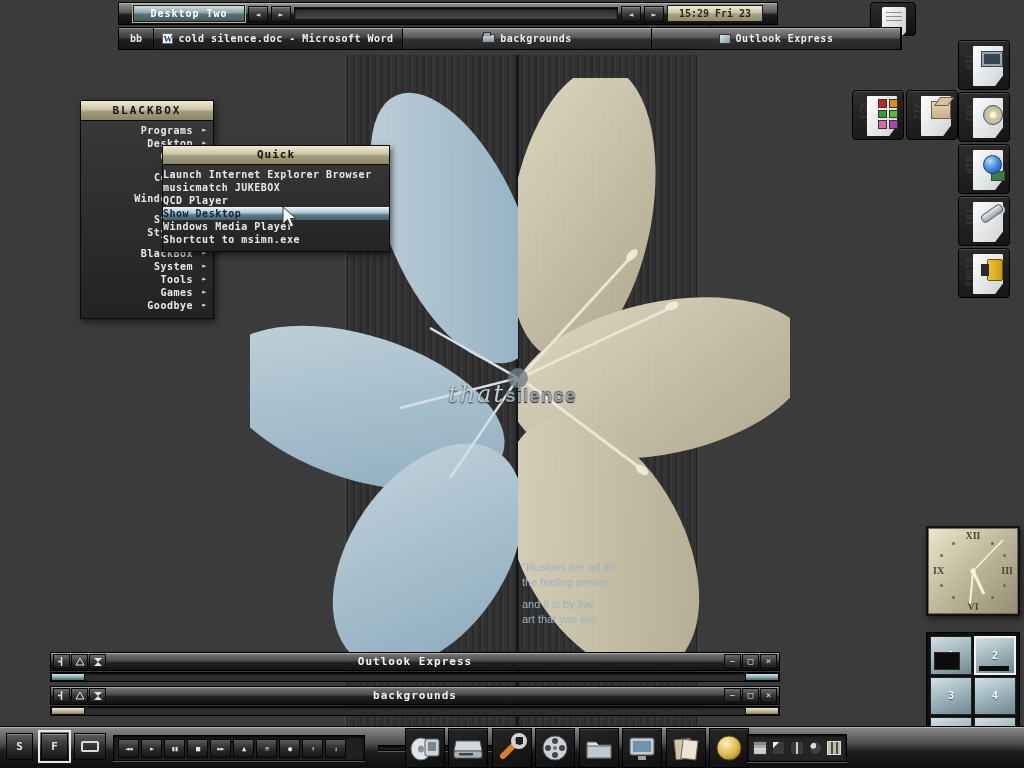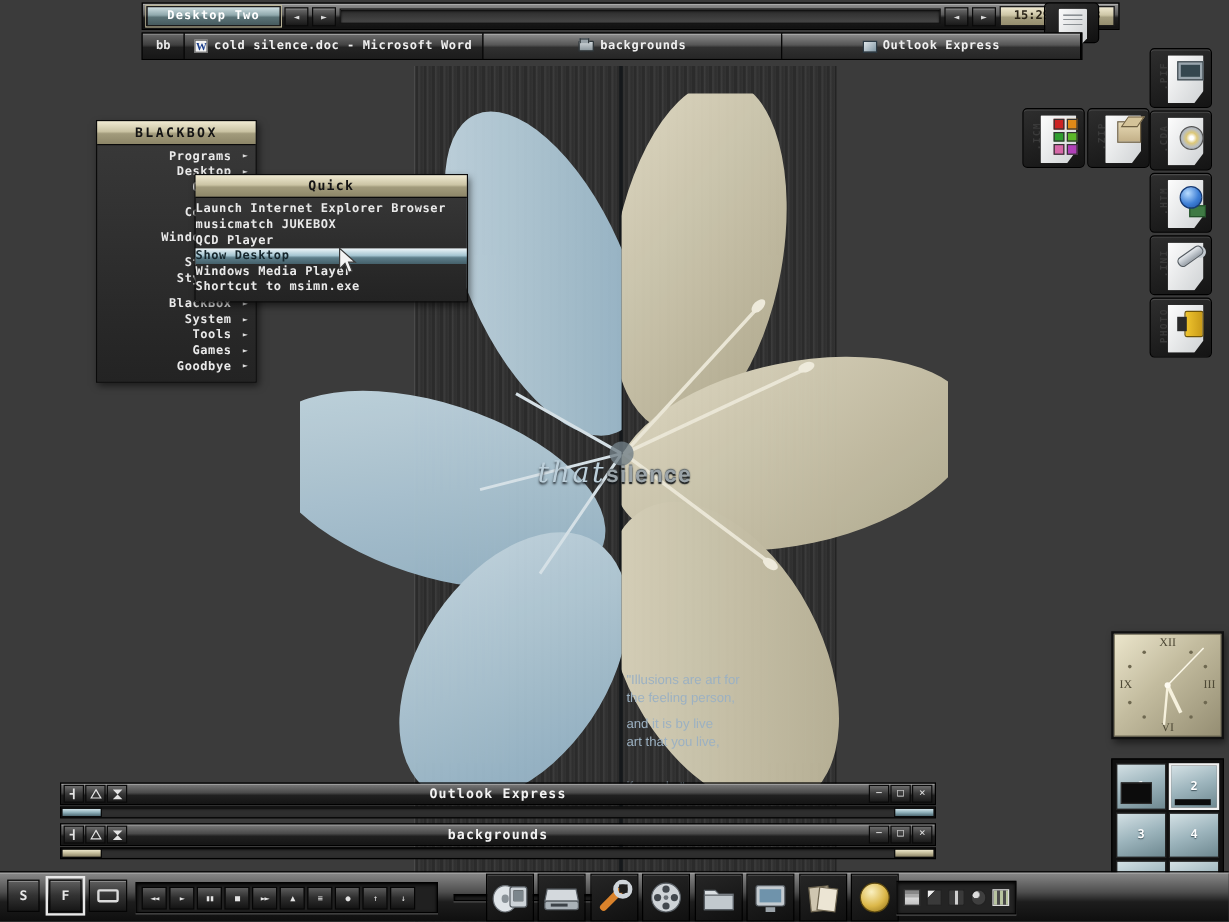--- a/index.html
+++ b/index.html
@@ -15,21 +15,21 @@
   #flower { left:250px; top:78px; }
   #brand { left:448px; top:380px; display:flex; align-items:baseline; }
   #brand .script { font-family:"DejaVu Serif", serif; font-style:italic; font-size:24px; color:#bccfda; text-shadow:0 1px 2px #1c2228; letter-spacing:2px; }
   #brand .bold { font-family:"Liberation Sans", sans-serif; font-weight:bold; font-size:19px; color:#9aa3a8; text-shadow:0 1px 1px #14181b, 0 -1px 1px #555e63; letter-spacing:1px; }
   #quote { left:522px; top:560px; width:135px; font-family:"Liberation Sans", sans-serif; font-size:11px; color:#9cb1c2; line-height:15px; }
   #quote .q3 { margin-top:7px; }
   #quote .q5 { margin-top:22px; }
 
   
   .metalbar { background:linear-gradient(180deg,#939393,#5a5a5a 44%,#1f1f1f 56%,#101010); border:1px solid #000; box-shadow:inset 0 1px 0 #b5b5b5; }
-  #toolbar { left:118px; top:2px; width:815px; height:23px; display:flex; align-items:center; padding:0 3px; gap:3px; }
+  #toolbar { left:118px; top:2px; width:660px; height:23px; display:flex; align-items:center; padding:0 14px; gap:3px; }
   #ws-label { width:112px; height:17px; line-height:16px; text-align:center; color:#fff; font-size:10px; font-weight:bold; letter-spacing:1px;
     background:linear-gradient(180deg,#cfdfe2,#8fa8ac 44%,#5a7276 56%,#465a5e); border:1px solid #1a1a1a; box-shadow:0 0 0 1px #b8b294; }
   .arrow-btn { width:20px; height:16px; color:#ddd; font-size:8px; line-height:15px; text-align:center;
     background:linear-gradient(180deg,#6f6f6f,#3a3a3a 48%,#191919); border:1px solid #0a0a0a; box-shadow:inset 0 1px 0 #8a8a8a; }
   #toolbar-track { flex:1; height:13px; background:linear-gradient(180deg,#2a2a2a,#484848); border:1px solid #141414; box-shadow:inset 0 1px 2px #000; }
   #clock-label { width:96px; height:17px; line-height:16px; text-align:center; color:#2a2418; font-size:10px; font-weight:bold;
     background:linear-gradient(180deg,#f0ead2,#cdc6a6 44%,#a69f80 56%,#948d6e); border:1px solid #1a1a1a; }
 
   
   #taskbar { left:118px; top:27px; width:784px; height:23px; display:flex; border:1px solid #000; background:#1a1a1a; }
@@ -85,21 +85,21 @@
   #txt-icon { left:870px; top:2px; width:46px; height:34px; background:linear-gradient(160deg,#2e2e2e,#101010); border:1px solid #000; border-radius:4px; }
   #txt-icon .page { position:absolute; left:11px; top:4px; width:24px; height:32px; background:linear-gradient(120deg,#fbfbfb,#c9ccce); border-radius:2px;
     clip-path:polygon(0 0,100% 0,100% 78%,72% 100%,0 100%); }
   #txt-icon .lines { position:absolute; left:15px; top:9px; width:16px; height:12px;
     background:repeating-linear-gradient(180deg,#8a8f93 0 1px,transparent 1px 4px); }
   #txt-icon .tag { position:absolute; left:13px; top:26px; font-size:7px; font-weight:bold; color:#44484c; letter-spacing:1px; }
 
   
   #aclock { left:926px; top:526px; width:94px; height:90px; background:linear-gradient(135deg,#ece6cc,#c2bb9e 45%,#948d72);
     border:2px solid #111; box-shadow:inset 0 0 0 1px #6f6a55, 2px 3px 6px rgba(0,0,0,0.5); }
-  #aclock .num { position:absolute; font-family:"Liberation Serif", serif; font-size:10px; font-weight:normal; color:#4e4936; }
+  #aclock .num { position:absolute; font-family:"Liberation Serif", serif; font-size:10px; font-weight:bold; color:#4e4936; }
   #aclock .n12 { top:2px; left:50%; transform:translateX(-50%); }
   #aclock .n3 { right:5px; top:50%; transform:translateY(-55%); }
   #aclock .n6 { bottom:2px; left:50%; transform:translateX(-50%); }
   #aclock .n9 { left:5px; top:50%; transform:translateY(-55%); }
   #aclock .dot { position:absolute; width:3px; height:3px; border-radius:50%; background:#6e6850; }
 
   
   #pager { left:926px; top:632px; width:94px; height:128px; background:#101010; border:1px solid #000; padding:3px; display:grid;
     grid-template-columns:1fr 1fr; grid-template-rows:1fr 1fr 1fr; gap:2px; }
   .pcell { position:relative; background:linear-gradient(160deg,#d4e1e5,#9cb4bc 50%,#6e8890); border:1px solid #222;

